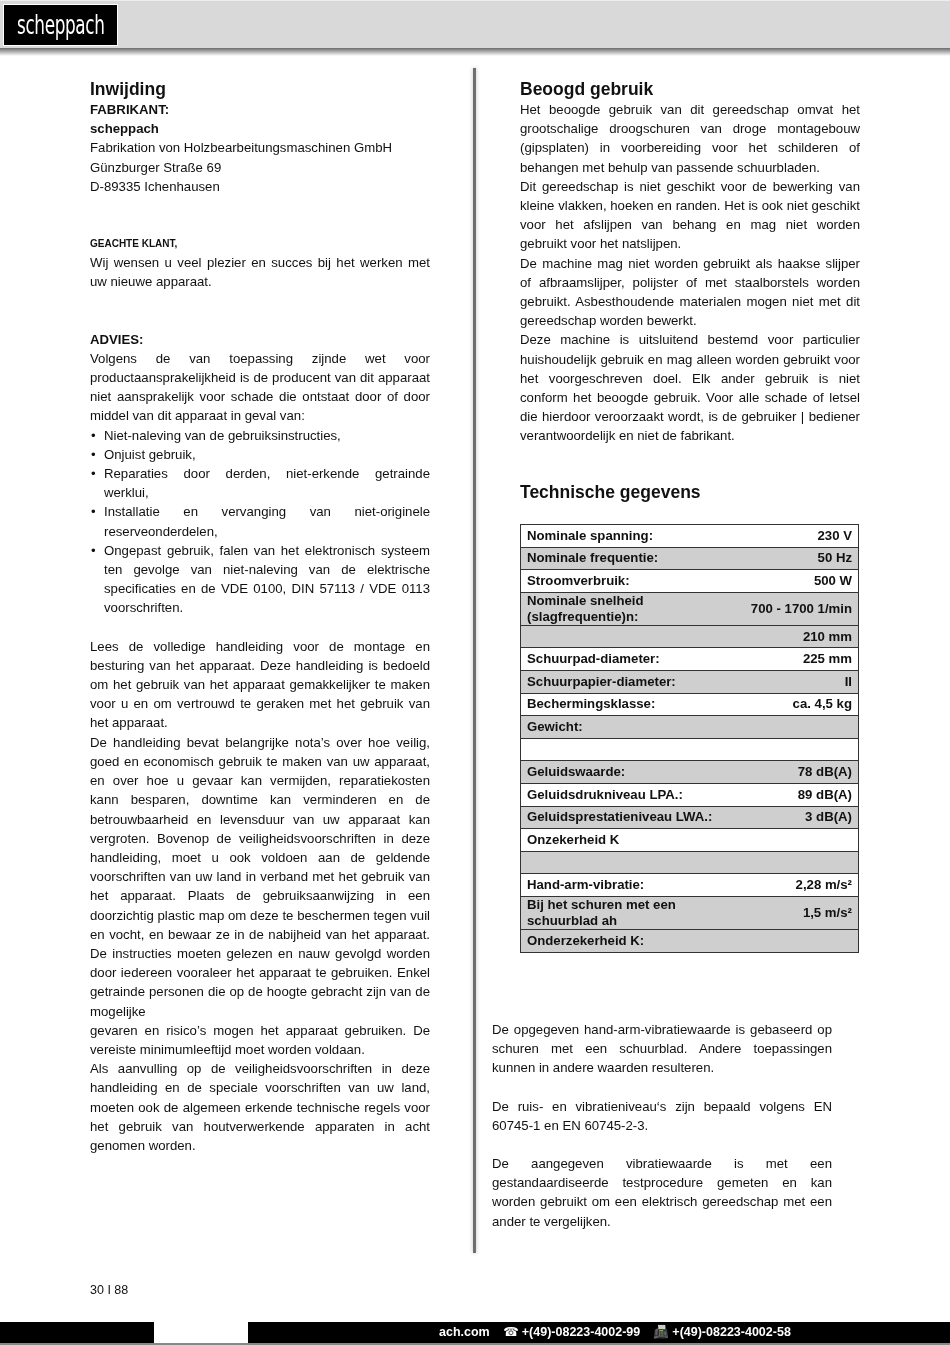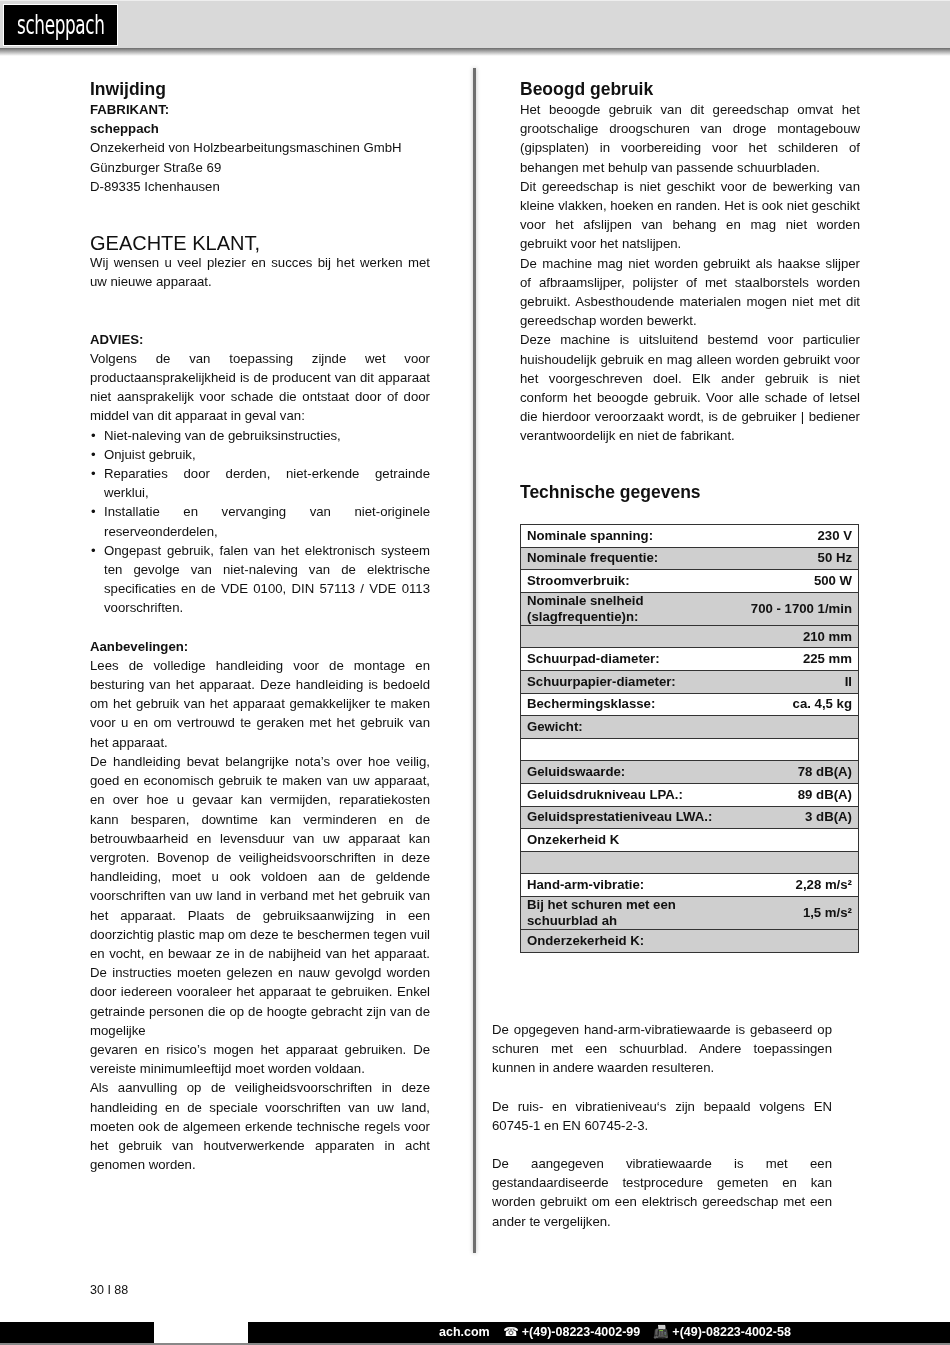--- a/index.html
+++ b/index.html
@@ -18,21 +18,21 @@
                font-weight: normal; }
 
   .col-divider { position: absolute; left: 473px; top: 68px; width: 3px; height: 1185px;
                  background: #6e6e6e; box-shadow: 0 0 4px #bbb; }
 
   .col { position: absolute; font-size: 13.2px; line-height: 19.2px; }
   .left { left: 90px; top: 78px; width: 340px; }
   .right { left: 520px; top: 78px; width: 340px; }
 
   .h1 { font-size: 17.5px; font-weight: bold; line-height: 22px; margin: 0; }
-  .h2 { font-size: 20px; font-weight: normal; line-height: 19.2px; margin: 0; }
+  .h2 { font-size: 10px; font-weight: bold; line-height: 19.2px; margin: 0; }
   .bold { font-weight: bold; }
   p { margin: 0; text-align: justify; }
   .gap-l { height: 38px; }
   .gap-m { height: 19px; }
 
   ul.bullets { list-style: none; margin: 0; padding: 0; }
   ul.bullets li { position: relative; padding-left: 14px; text-align: justify; }
   ul.bullets li::before { content: "•"; position: absolute; left: 1px; top: 0; }
 
   table.specs { border-collapse: collapse; width: 339px; font-size: 13.2px; font-weight: bold;
@@ -62,38 +62,37 @@
   </div>
 </div>
 <div class="header-shadow"></div>
 
 <div class="col-divider"></div>
 
 <div class="col left">
   <h1 class="h1">Inwijding</h1>
   <div class="bold">FABRIKANT:</div>
   <div class="bold">scheppach</div>
-  <div>Onzekerheid von Holzbearbeitungsmaschinen GmbH</div>
+  <div>Fabrikation von Holzbearbeitungsmaschinen GmbH</div>
   <div>Günzburger Straße 69</div>
   <div>D-89335 Ichenhausen</div>
   <div class="gap-l"></div>
   <h2 class="h2">GEACHTE KLANT,</h2>
   <p>Wij wensen u veel plezier en succes bij het werken met uw nieuwe apparaat.</p>
   <div class="gap-l"></div>
   <div class="bold">ADVIES:</div>
   <p>Volgens de van toepassing zijnde wet voor productaansprakelijkheid is de producent van dit apparaat niet aansprakelijk voor schade die ontstaat door of door middel van dit apparaat in geval van:</p>
   <ul class="bullets">
     <li>Niet-naleving van de gebruiksinstructies,</li>
     <li>Onjuist gebruik,</li>
     <li>Reparaties door derden, niet-erkende getrainde werklui,</li>
     <li>Installatie en vervanging van niet-originele reserveonderdelen,</li>
     <li>Ongepast gebruik, falen van het elektronisch systeem ten gevolge van niet-naleving van de elektrische specificaties en de VDE 0100, DIN 57113 / VDE 0113 voorschriften.</li>
   </ul>
   <div class="gap-m"></div>
-  <div class="bold">Aanbevelingen:</div>
   <p>Lees de volledige handleiding voor de montage en besturing van het apparaat. Deze handleiding is bedoeld om het gebruik van het apparaat gemakkelijker te maken voor u en om vertrouwd te geraken met het gebruik van het apparaat.</p>
   <p>De handleiding bevat belangrijke nota’s over hoe veilig, goed en economisch gebruik te maken van uw apparaat, en over hoe u gevaar kan vermijden, reparatiekosten kann besparen, downtime kan verminderen en de betrouwbaarheid en levensduur van uw apparaat kan vergroten. Bovenop de veiligheidsvoorschriften in deze handleiding, moet u ook voldoen aan de geldende voorschriften van uw land in verband met het gebruik van het apparaat. Plaats de gebruiksaanwijzing in een doorzichtig plastic map om deze te beschermen tegen vuil en vocht, en bewaar ze in de nabijheid van het apparaat. De instructies moeten gelezen en nauw gevolgd worden door iedereen vooraleer het apparaat te gebruiken. Enkel getrainde personen die op de hoogte gebracht zijn van de mogelijke</p>
   <p>gevaren en risico’s mogen het apparaat gebruiken. De vereiste minimumleeftijd moet worden voldaan.</p>
   <p>Als aanvulling op de veiligheidsvoorschriften in deze handleiding en de speciale voorschriften van uw land, moeten ook de algemeen erkende technische regels voor het gebruik van houtverwerkende apparaten in acht genomen worden.</p>
 </div>
 
 <div class="col right">
   <h1 class="h1">Beoogd gebruik</h1>
   <p>Het beoogde gebruik van dit gereedschap omvat het grootschalige droogschuren van droge montagebouw (gipsplaten) in voorbereiding voor het schilderen of behangen met behulp van passende schuurbladen.</p>
   <p>Dit gereedschap is niet geschikt voor de bewerking van kleine vlakken, hoeken en randen. Het is ook niet geschikt voor het afslijpen van behang en mag niet worden gebruikt voor het natslijpen.</p>

